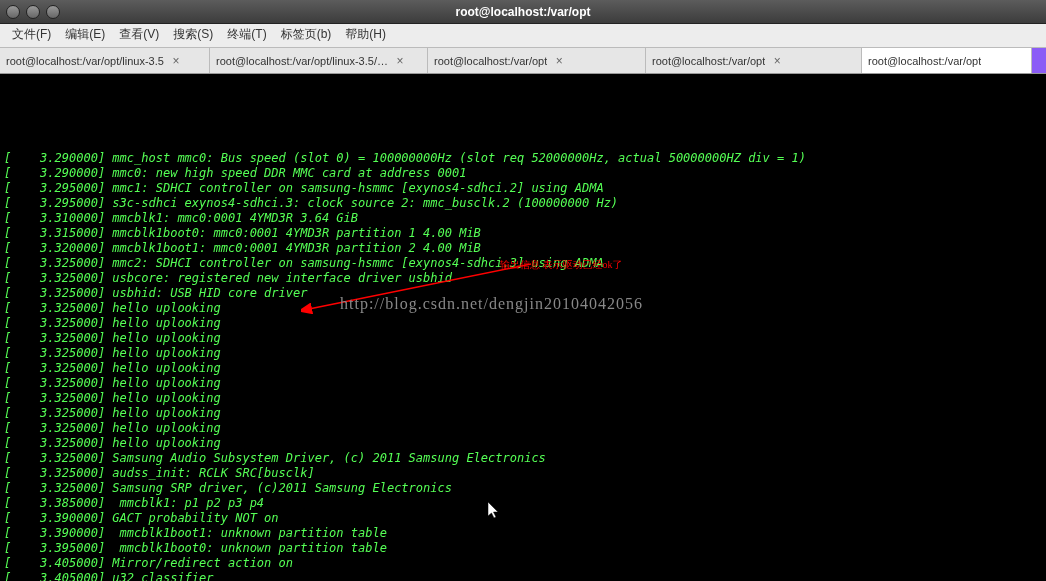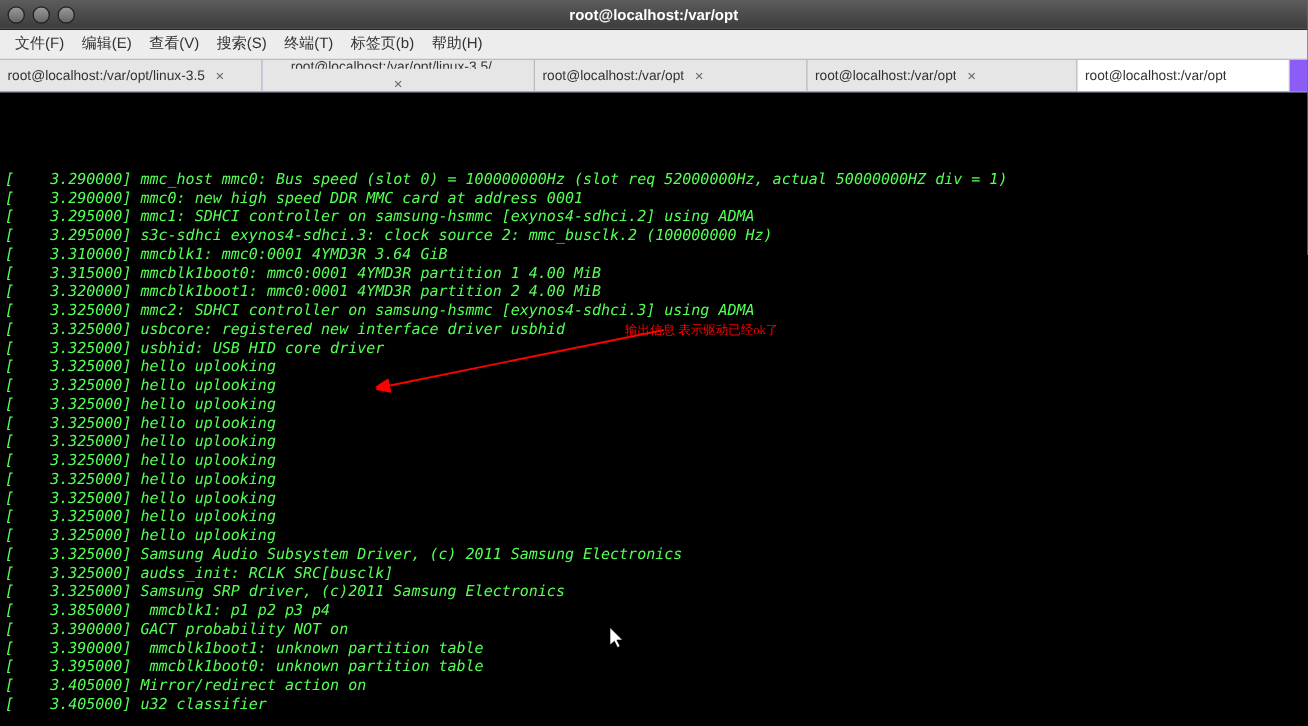--- a/index.html
+++ b/index.html
@@ -160,21 +160,21 @@
   <div class="menu-item">终端(T)</div>
   <div class="menu-item">标签页(b)</div>
   <div class="menu-item">帮助(H)</div>
 </div>
 
 <div class="tabbar" id="tabbar">
     <div class="tab" style="width: 210px;">
       <span class="tab-label">root@localhost:/var/opt/linux-3.5</span>
       <span class="tab-close">×</span>
     </div>
-    <div class="tab" style="width: 218px; flex-direction: column;">
+    <div class="tab" style="width: 218px;">
       <span class="tab-label">root@localhost:/var/opt/linux-3.5/…</span>
       <span class="tab-close">×</span>
     </div>
     <div class="tab" style="width: 218px;">
       <span class="tab-label">root@localhost:/var/opt</span>
       <span class="tab-close">×</span>
     </div>
     <div class="tab" style="width: 216px;">
       <span class="tab-label">root@localhost:/var/opt</span>
       <span class="tab-close">×</span>
@@ -189,18 +189,19 @@
     <svg width="240" height="60">
       <defs>
         <marker id="ah" markerWidth="10" markerHeight="8" refX="2" refY="4" orient="auto">
           <polygon points="0 0, 10 4, 0 8" fill="#ff0000"></polygon>
         </marker>
       </defs>
       <line x1="230" y1="5" x2="8" y2="50" stroke="#ff0000" stroke-width="1.5" marker-end="url(#ah)"></line>
     </svg>
   </div>
   <div class="anno-text annotation">输出信息 表示驱动已经ok了</div>
+  <div class="watermark annotation">http://blog.csdn.net/dengjin20104042056</div>
   <div class="cursor annotation">
     <svg width="12" height="18" viewBox="0 0 12 18">
       <path d="M0 0 L0 14 L3.5 11 L6 16 L8 15 L5.5 10 L10 10 Z" fill="#fff" stroke="#000" stroke-width="0.5"></path>
     </svg>
   </div>
 <span class="term-line">[    3.290000] mmc_host mmc0: Bus speed (slot 0) = 100000000Hz (slot req 52000000Hz, actual 50000000HZ div = 1)</span><span class="term-line">[    3.290000] mmc0: new high speed DDR MMC card at address 0001</span><span class="term-line">[    3.295000] mmc1: SDHCI controller on samsung-hsmmc [exynos4-sdhci.2] using ADMA</span><span class="term-line">[    3.295000] s3c-sdhci exynos4-sdhci.3: clock source 2: mmc_busclk.2 (100000000 Hz)</span><span class="term-line">[    3.310000] mmcblk1: mmc0:0001 4YMD3R 3.64 GiB </span><span class="term-line">[    3.315000] mmcblk1boot0: mmc0:0001 4YMD3R partition 1 4.00 MiB</span><span class="term-line">[    3.320000] mmcblk1boot1: mmc0:0001 4YMD3R partition 2 4.00 MiB</span><span class="term-line">[    3.325000] mmc2: SDHCI controller on samsung-hsmmc [exynos4-sdhci.3] using ADMA</span><span class="term-line">[    3.325000] usbcore: registered new interface driver usbhid</span><span class="term-line">[    3.325000] usbhid: USB HID core driver</span><span class="term-line">[    3.325000] hello uplooking</span><span class="term-line">[    3.325000] hello uplooking</span><span class="term-line">[    3.325000] hello uplooking</span><span class="term-line">[    3.325000] hello uplooking</span><span class="term-line">[    3.325000] hello uplooking</span><span class="term-line">[    3.325000] hello uplooking</span><span class="term-line">[    3.325000] hello uplooking</span><span class="term-line">[    3.325000] hello uplooking</span><span class="term-line">[    3.325000] hello uplooking</span><span class="term-line">[    3.325000] hello uplooking</span><span class="term-line">[    3.325000] Samsung Audio Subsystem Driver, (c) 2011 Samsung Electronics</span><span class="term-line">[    3.325000] audss_init: RCLK SRC[busclk]</span><span class="term-line">[    3.325000] Samsung SRP driver, (c)2011 Samsung Electronics</span><span class="term-line">[    3.385000]  mmcblk1: p1 p2 p3 p4</span><span class="term-line">[    3.390000] GACT probability NOT on</span><span class="term-line">[    3.390000]  mmcblk1boot1: unknown partition table</span><span class="term-line">[    3.395000]  mmcblk1boot0: unknown partition table</span><span class="term-line">[    3.405000] Mirror/redirect action on</span><span class="term-line">[    3.405000] u32 classifier</span></div>
 
 </body></html>

